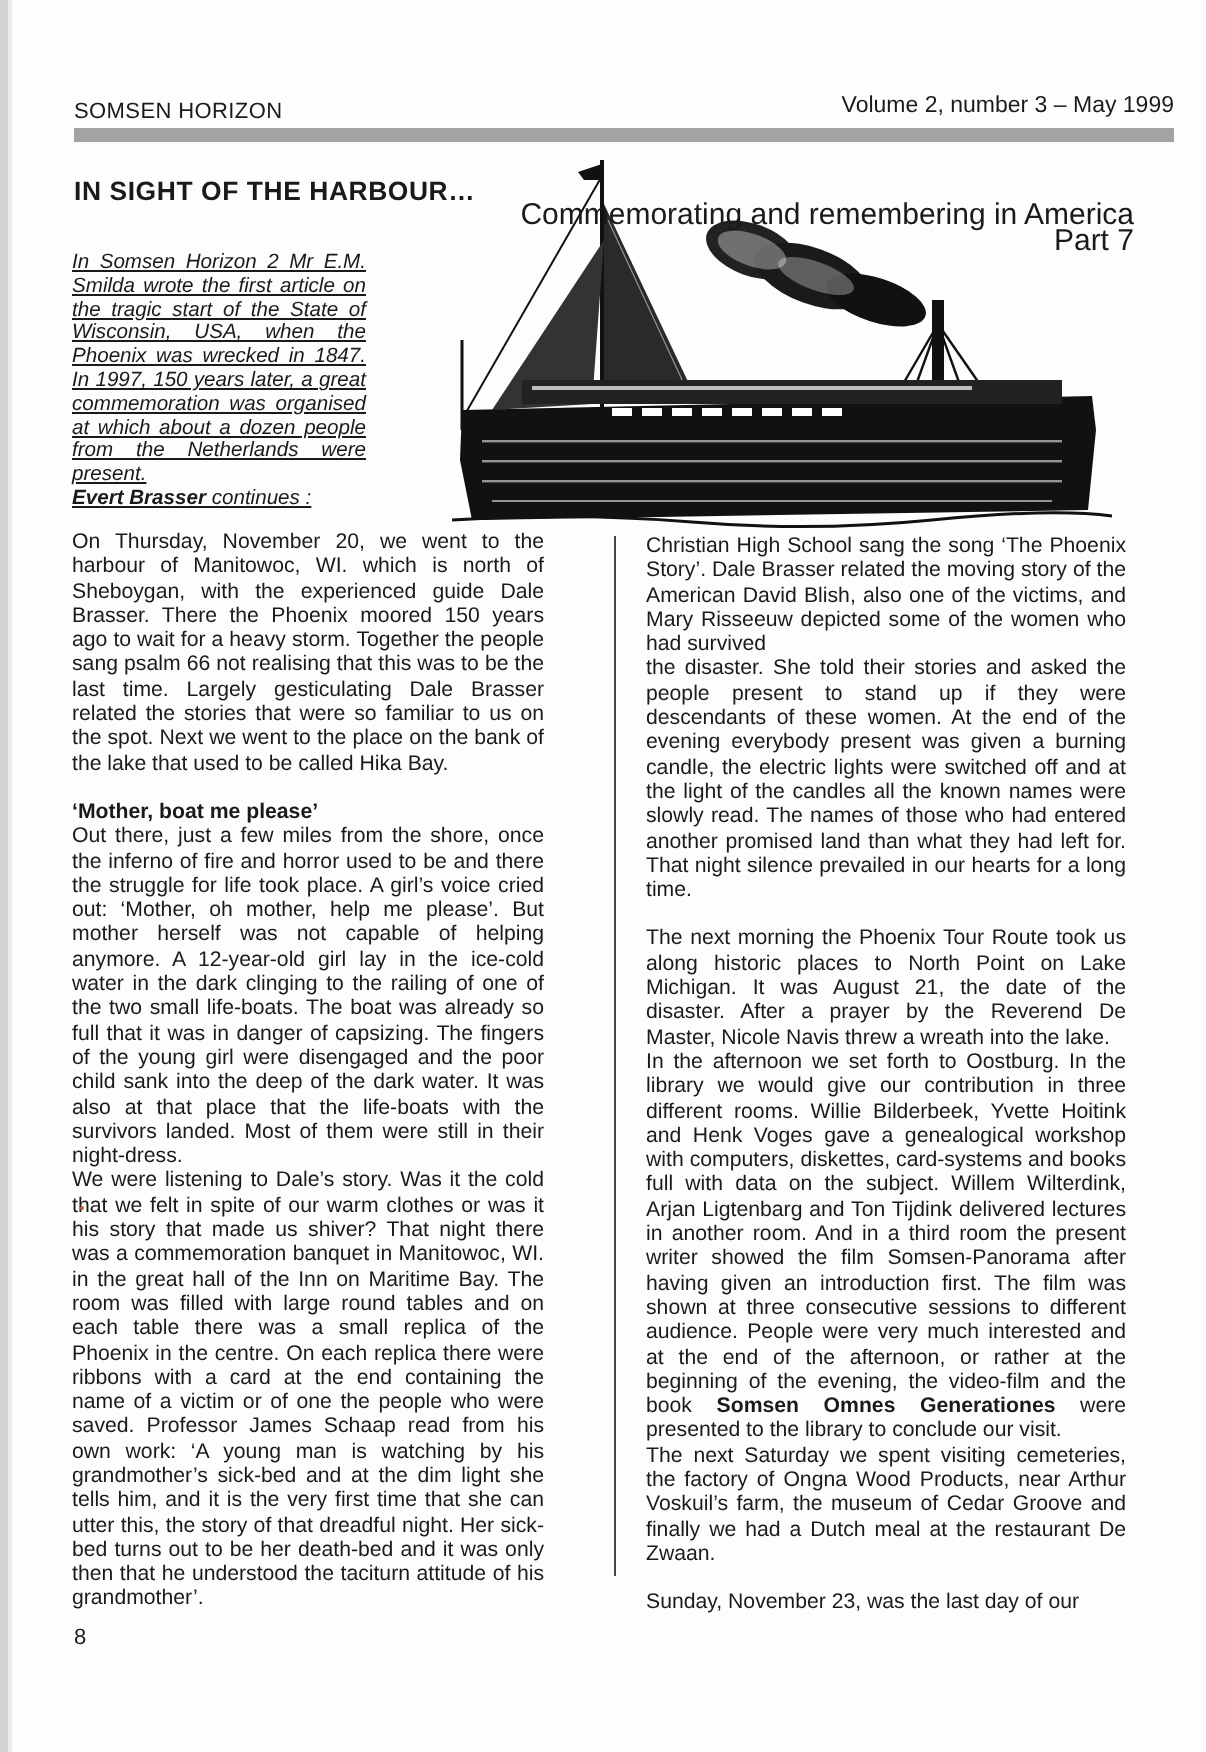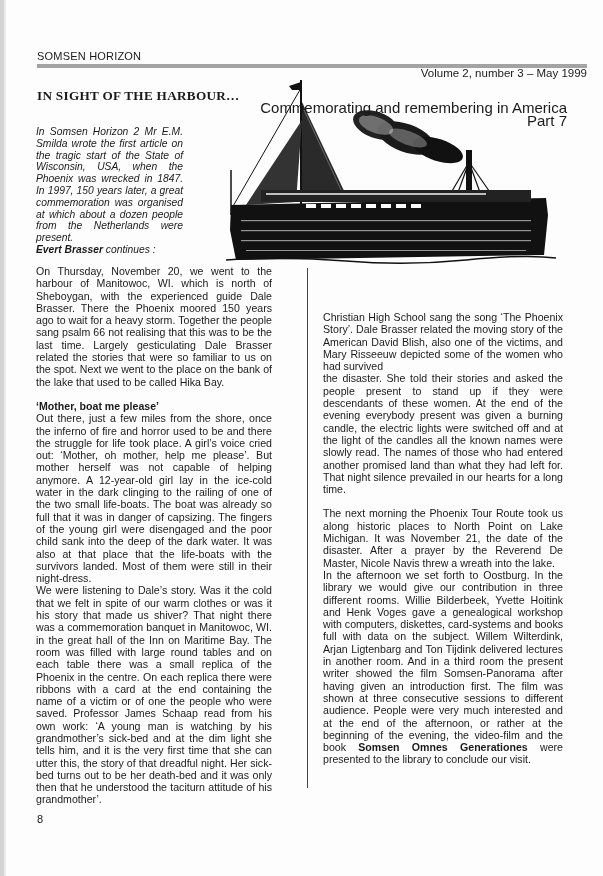--- a/index.html
+++ b/index.html
@@ -2,34 +2,34 @@
 <html><head>
 <meta charset="utf-8">
 <style>
   html, body { margin:0; padding:0; }
   body {
     width:603px; height:876px; position:relative; overflow:hidden;
     background:#fdfdfd; font-family:"Liberation Sans", sans-serif; color:#1a1a1a;
   }
   .edge { position:absolute; left:0; top:0; width:4px; height:876px; background:#d4d4d4; }
   .edge2 { position:absolute; left:4px; top:0; width:2px; height:876px; background:#ececec; }
-  .header { position:absolute; left:37px; top:50px; width:550px; height:14px; border-bottom:4px solid #a3a3a3; font-size:11px; }
+  .header { position:absolute; left:37px; top:50px; width:550px; height:14px; border-bottom:7px solid #a3a3a3; font-size:11px; }
   .header .left { position:absolute; left:0; top:0; letter-spacing:0.2px; }
-  .header .right { position:absolute; right:0; top:-3px; font-size:11.5px;margin-top:20px; }
-  .title { position:absolute; left:37px; top:88px; font-size:13.2px; font-weight:bold; letter-spacing:0.3px;font-family:Liberation Serif, serif; }
+  .header .right { position:absolute; right:0; top:-3px; font-size:11.5px; }
+  .title { position:absolute; left:37px; top:88px; font-size:13.2px; font-weight:bold; letter-spacing:0.3px; }
   .subtitle { position:absolute; right:36px; top:101px; font-size:15px; text-align:right; line-height:13px; }
-  .intro { position:absolute; left:36px; top:126px; width:147px; font-size:10.3px; font-style:italic; line-height:11.8px; text-align:justify; }
+  .intro { position:absolute; left:36px; top:126px; width:147px; font-size:10.3px; font-style:italic; line-height:11.8px; text-align:justify;text-decoration:underline; }
   .intro b { font-style:italic; }
   .ship { position:absolute; left:226px; top:80px; width:330px; height:185px; }
   .col { position:absolute; font-size:10.6px; line-height:12.3px; text-align:justify; }
   .col p { margin:0; }
   .col .gap { height:12px; }
   .col h3 { margin:0; font-size:10.6px; font-weight:bold; }
   .colL { left:36px; top:265px; width:236px; }
-  .colR { left:323px; top:267px; width:240px;margin-top:44px; }
+  .colR { left:323px; top:267px; width:240px; }
   .divider { position:absolute; left:307px; top:268px; width:1px; height:520px; background:#444; }
   .pageno { position:absolute; left:37px; top:813px; font-size:11px; }
   .speck { position:absolute; left:40px; top:603px; width:2px; height:2px; background:#b06040; border-radius:1px; }
 </style>
 </head>
 <body>
 
 <div class="edge"></div>
 <div class="edge2"></div>
 
@@ -106,20 +106,22 @@
   <p>Out there, just a few miles from the shore, once the inferno of fire and horror used to be and there the struggle for life took place. A girl’s voice cried out: ‘Mother, oh mother, help me please’. But mother herself was not capable of helping anymore. A 12-year-old girl lay in the ice-cold water in the dark clinging to the railing of one of the two small life-boats. The boat was already so full that it was in danger of capsizing. The fingers of the young girl were disengaged and the poor child sank into the deep of the dark water. It was also at that place that the life-boats with the survivors landed. Most of them were still in their night-dress.</p>
   <p>We were listening to Dale’s story. Was it the cold that we felt in spite of our warm clothes or was it his story that made us shiver? That night there was a commemoration banquet in Manitowoc, WI. in the great hall of the Inn on Maritime Bay. The room was filled with large round tables and on each table there was a small replica of the Phoenix in the centre. On each replica there were ribbons with a card at the end containing the name of a victim or of one the people who were saved. Professor James Schaap read from his own work: ‘A young man is watching by his grandmother’s sick-bed and at the dim light she tells him, and it is the very first time that she can utter this, the story of that dreadful night. Her sick-bed turns out to be her death-bed and it was only then that he understood the taciturn attitude of his grandmother’.</p>
 </div>
 
 <div class="divider"></div>
 
 <div class="col colR">
   <p>Christian High School sang the song ‘The Phoenix Story’. Dale Brasser related the moving story of the American David Blish, also one of the victims, and Mary Risseeuw depicted some of the women who had survived</p>
   <p>the disaster. She told their stories and asked the people present to stand up if they were descendants of these women. At the end of the evening everybody present was given a burning candle, the electric lights were switched off and at the light of the candles all the known names were slowly read. The names of those who had entered another promised land than what they had left for. That night silence prevailed in our hearts for a long time.</p>
   <div class="gap"></div>
-  <p>The next morning the Phoenix Tour Route took us along historic places to North Point on Lake Michigan. It was November 21, the date of the disaster. After a prayer by the Reverend De Master, Nicole Navis threw a wreath into the lake.</p>
+  <p>The next morning the Phoenix Tour Route took us along historic places to North Point on Lake Michigan. It was August 21, the date of the disaster. After a prayer by the Reverend De Master, Nicole Navis threw a wreath into the lake.</p>
   <p><span>In the afternoon we set forth to Oostburg. In the library we would give our contribution in three different rooms. Willie Bilderbeek, Yvette Hoitink and Henk Voges gave a genealogical workshop with computers, diskettes, card-systems and books full with data on the subject. Willem Wilterdink, Arjan Ligtenbarg and Ton Tijdink delivered lectures in another room. And in a third room the present writer showed the film Somsen-Panorama after having given an introduction first. The film was shown at three consecutive sessions to  different audience. People were very much interested and at the end of the afternoon, or rather at the beginning of the evening, the video-film and the book </span><b>Somsen Omnes Generationes</b><span> were presented to the library to conclude our visit.</span></p>
+  <p>The next Saturday we spent visiting cemeteries, the factory of Ongna Wood Products, near Arthur Voskuil’s farm, the museum of Cedar Groove and finally we had a Dutch meal at the restaurant De Zwaan.</p>
   <div class="gap"></div>
+  <p>Sunday, November 23, was the last day of our</p>
 </div>
 
 <div class="speck"></div>
 
 <div class="pageno">8</div>
 
 </body></html>

